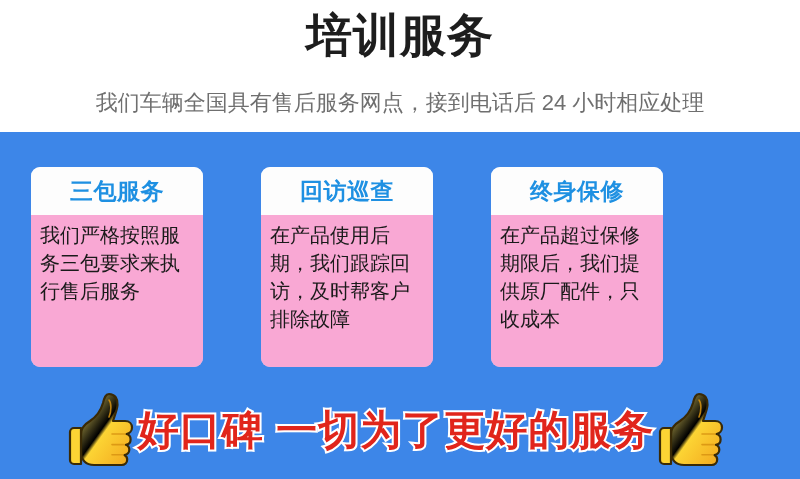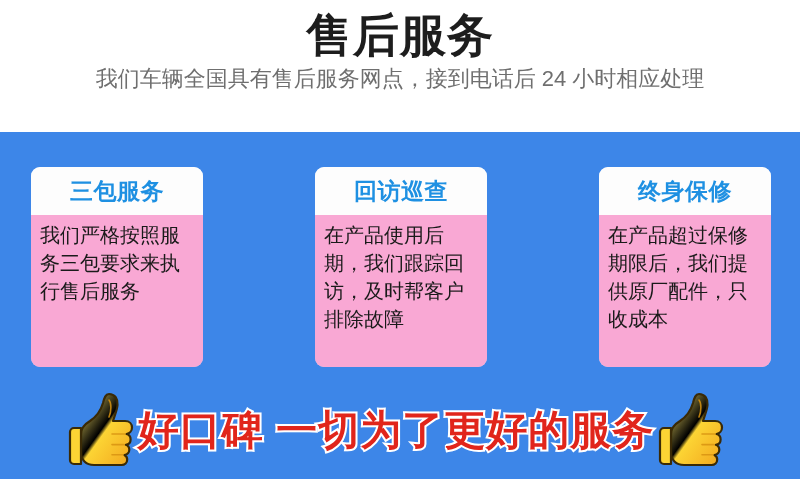--- a/index.html
+++ b/index.html
@@ -15,34 +15,34 @@
     position:absolute; left:0; top:0; width:800px; height:132px;
     background:#ffffff;
     display:flex; flex-direction:column; align-items:center; justify-content:flex-start;
   }
   .header-title {
     margin-top:6px;
     font-size:46px; line-height:58px; font-weight:bold;
     color:#1d1d1d; letter-spacing:1px;
   }
   .header-sub {
-    margin-top:0;
+    margin-top:24px;
     font-size:22px; line-height:30px; font-weight:normal;
     color:#6f6f6f; letter-spacing:0px;
   }
 
   
   .blue-band {
     position:absolute; left:0; top:132px; width:800px; height:347px;
     background:#3d86e8;
   }
 
   
   .cards {
-    position:absolute; left:31px; top:35px; width:740px; height:200px;
+    position:absolute; left:31px; top:35px; width:632px; height:200px;
     display:flex; justify-content:space-between; align-items:stretch;
   }
   .card {
     width:172px; height:200px;
     border-radius:9px;
     overflow:hidden;
     display:flex; flex-direction:column;
     background:#b7d2f0;
     box-shadow:0 0 0 0 rgba(0,0,0,0);
   }
@@ -82,21 +82,21 @@
       -1px -1px 0 #fff,  1px -1px 0 #fff,
       -1px  1px 0 #fff,  1px  1px 0 #fff;
   }
 </style>
 </head>
 <body>
 
 <div class="page">
 
   <div class="header">
-    <div class="header-title">售后服务</div>
+    <div class="header-title">培训服务</div>
     <div class="header-sub">我们车辆全国具有售后服务网点，接到电话后 24 小时相应处理</div>
   </div>
 
   <div class="blue-band">
 
     <div class="cards">
 
       <div class="card">
         <div class="card-head">
           <div class="card-title">三包服务</div>

